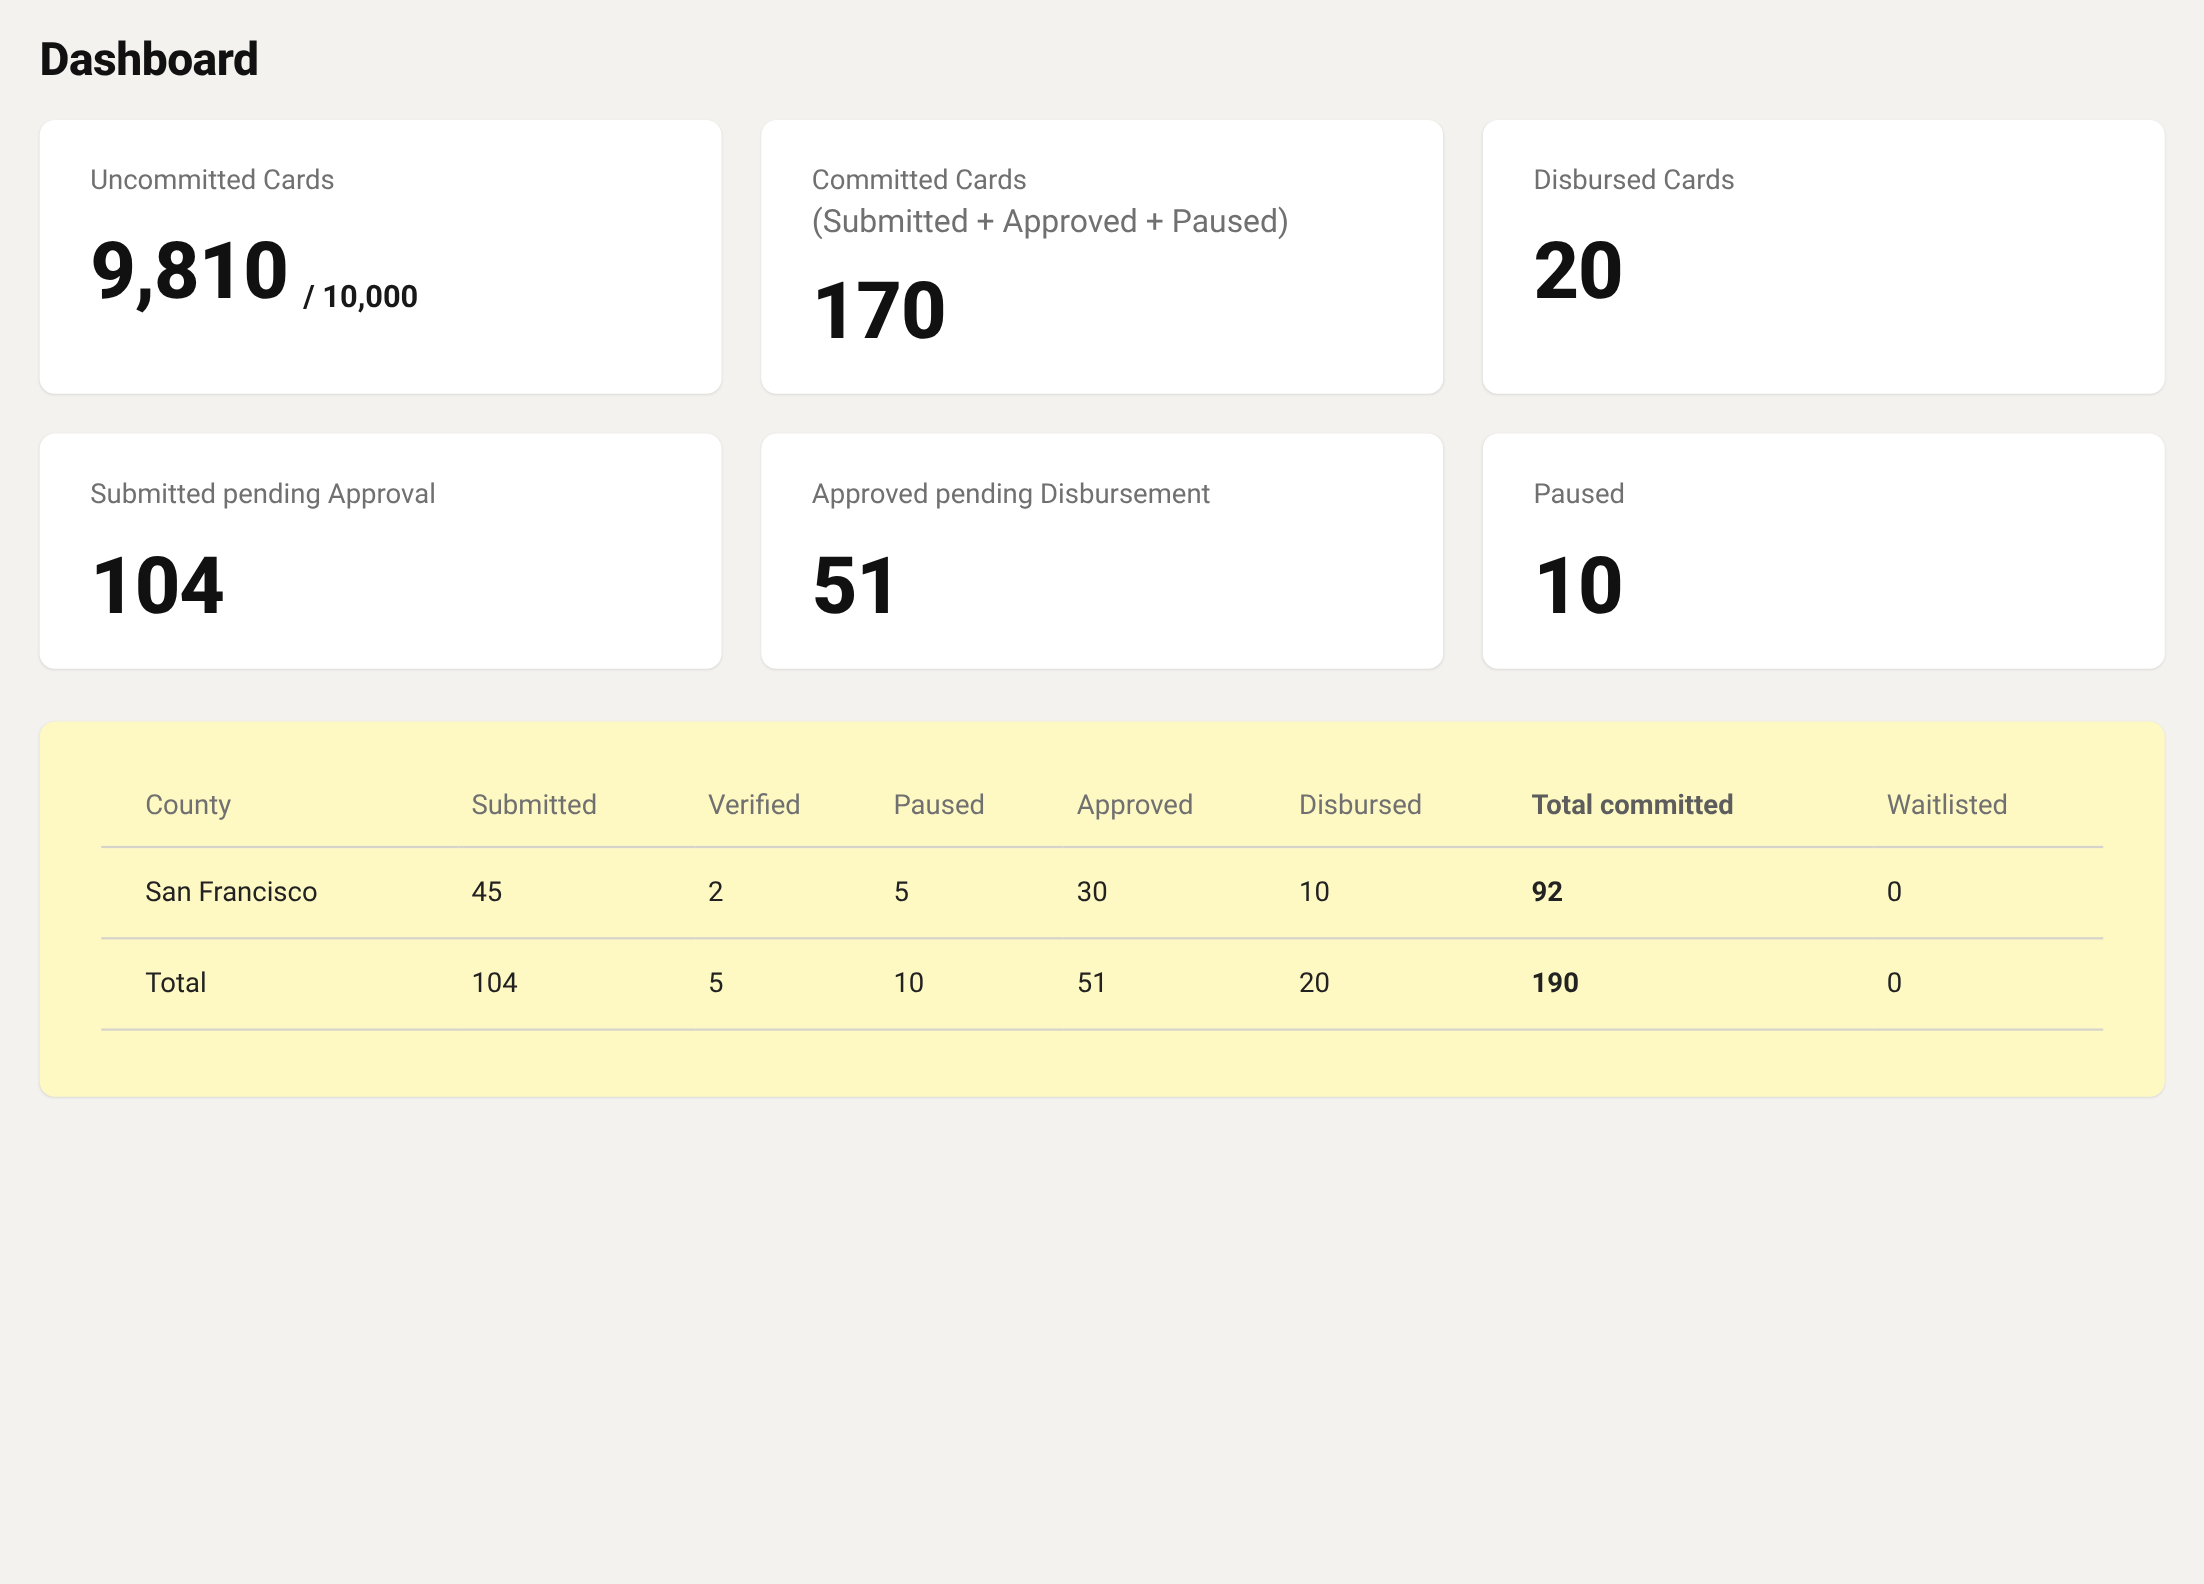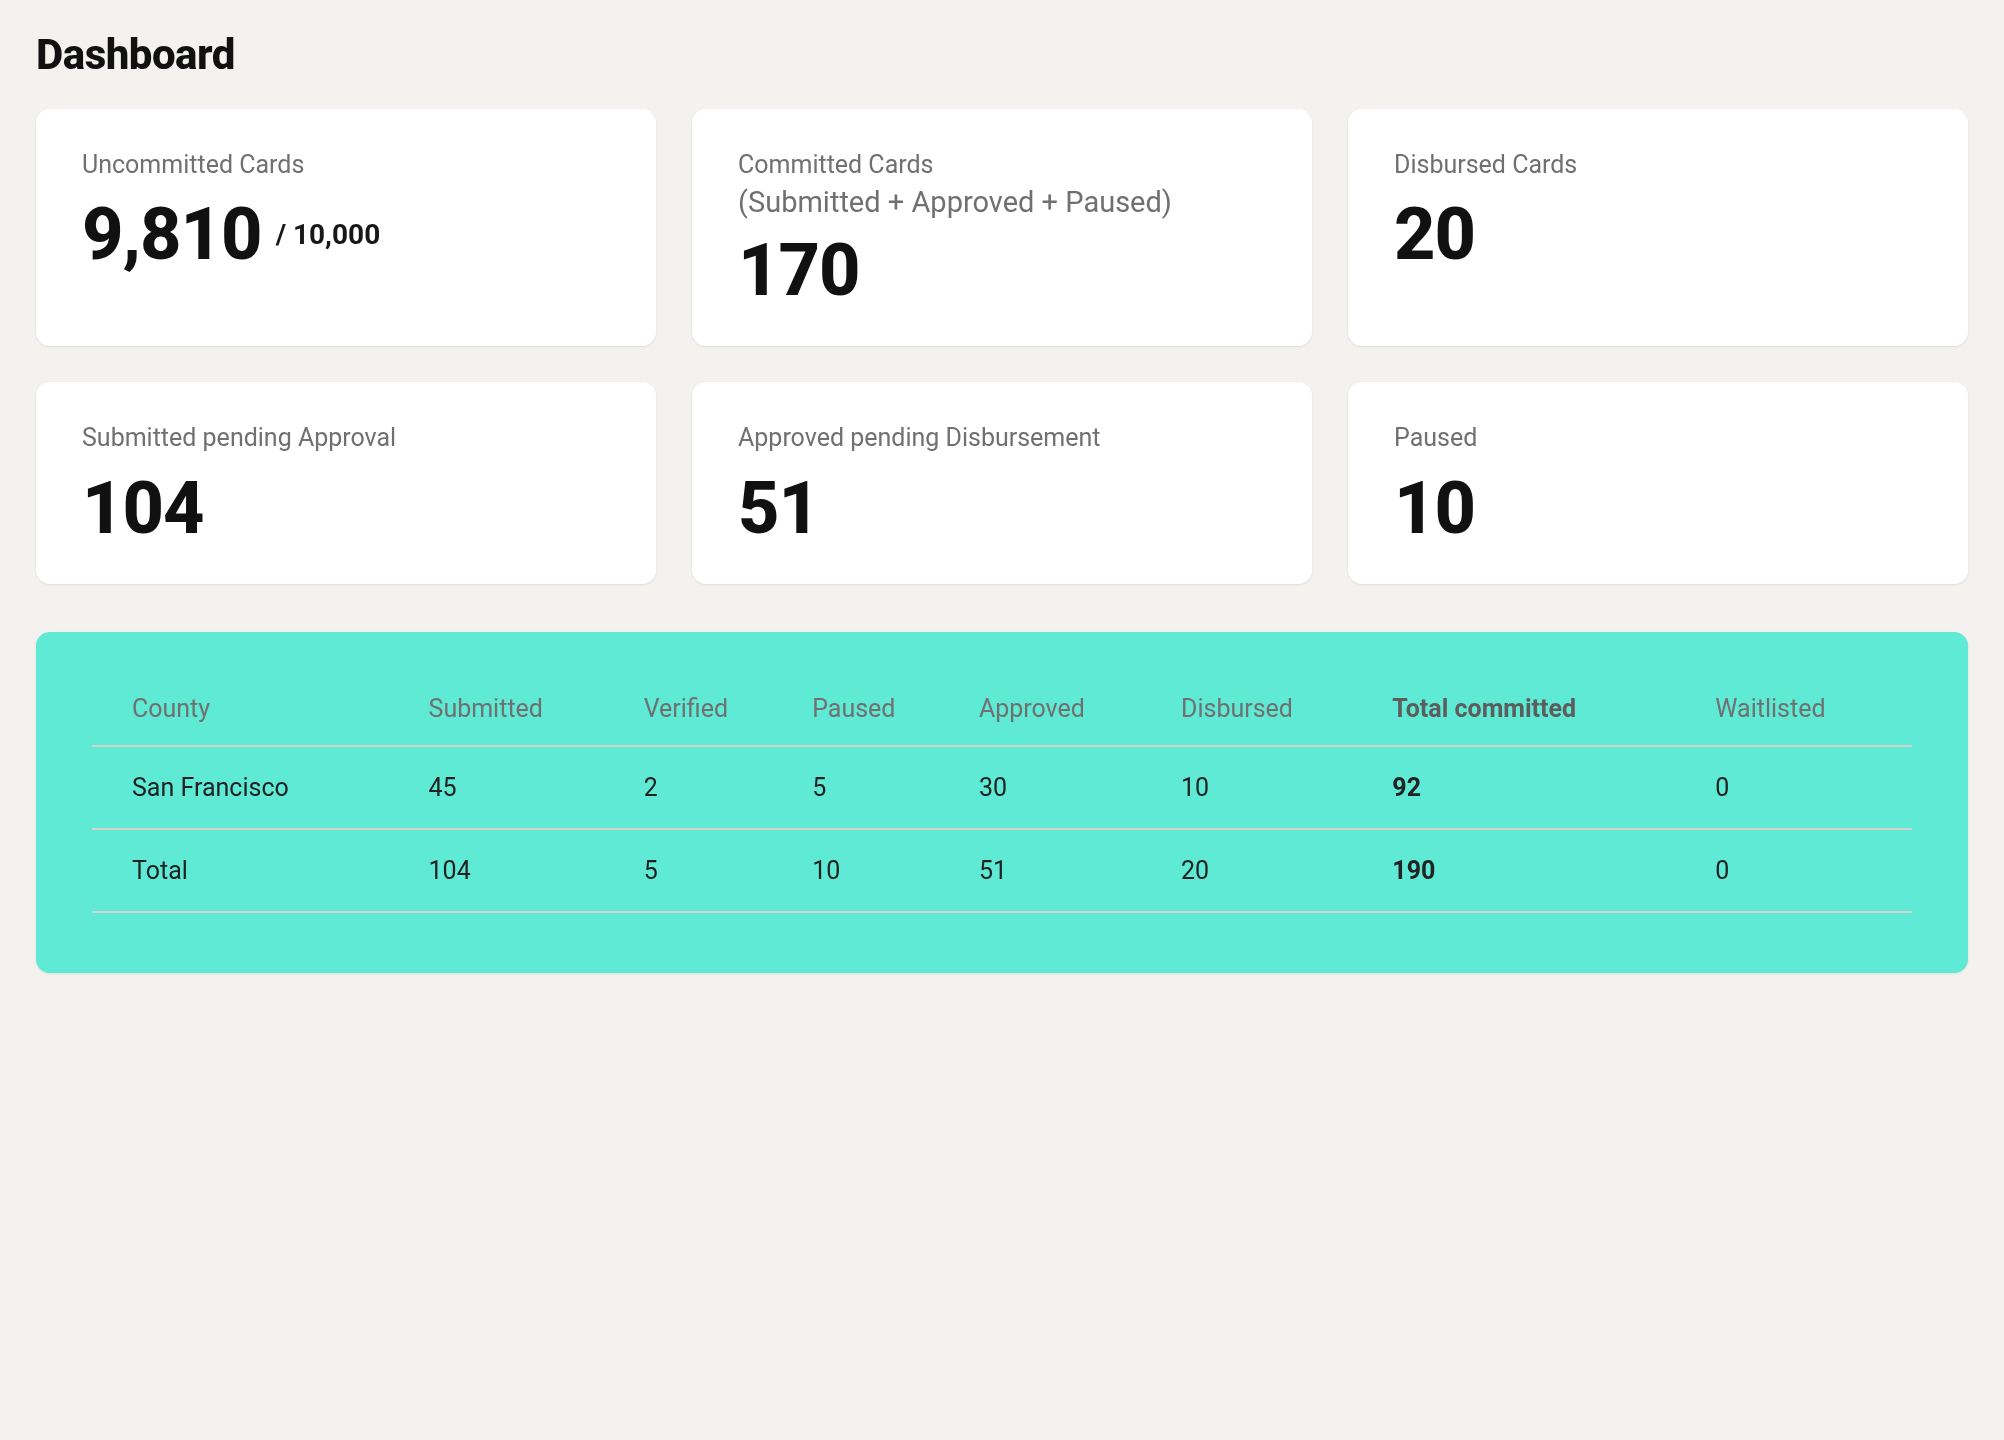--- a/index.html
+++ b/index.html
@@ -39,38 +39,38 @@
       line-height: 1.45;
     }
     .card-sublabel {
       font-size: 29px;
       color: #707070;
       font-weight: 400;
       margin-top: 2px;
     }
     .card-value-row {
       display: flex;
-      align-items: center;
-      margin-top: 12px;
+      align-items: flex-end;
+      margin-top: 24px;
     }
     .card-value {
       font-size: 72px;
       font-weight: 800;
       color: #111;
       letter-spacing: -1px;
       line-height: 1.1;
     }
     .card-value-suffix {
       font-size: 28px;
       font-weight: 700;
       color: #181818;
       margin-left: 14px;
     }
     .table-card {
-      background: #5eead4;
+      background: #fef9c3;
       border-radius: 14px;
       padding: 46px 56px 60px 56px;
       box-shadow: 0 1px 3px rgba(0,0,0,0.06), 0 1px 2px rgba(0,0,0,0.04);
       margin-top: 48px;
     }
     table {
       width: 100%;
       border-collapse: collapse;
     }
     thead th {

